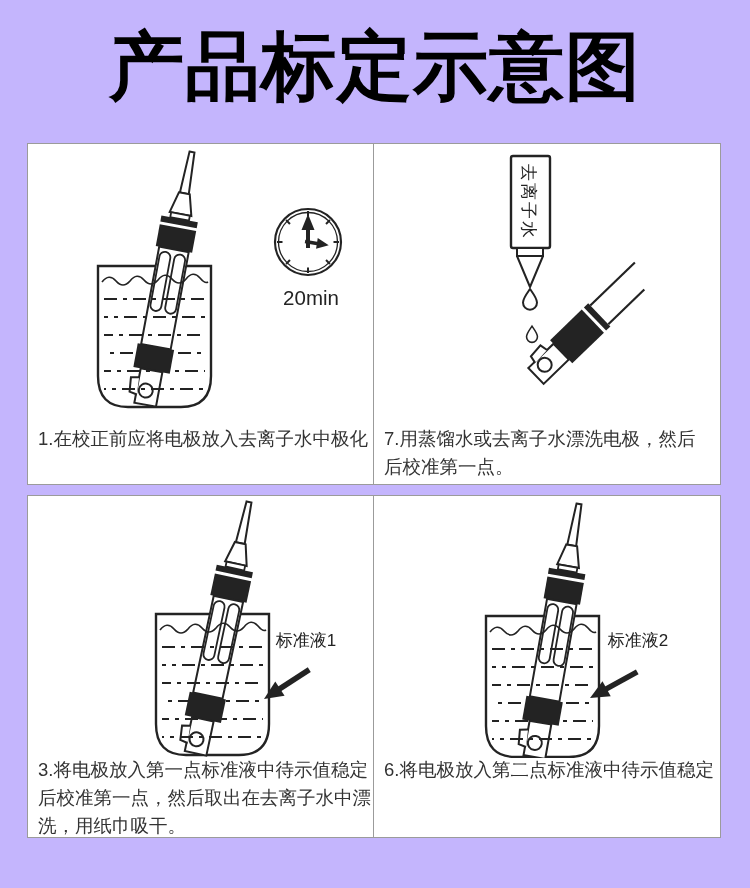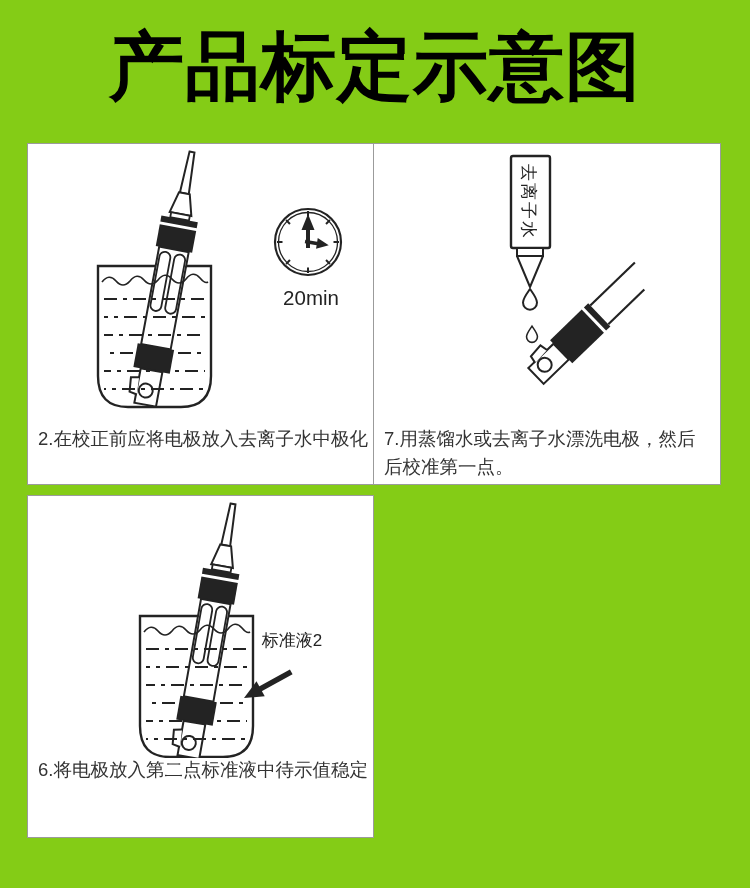--- a/index.html
+++ b/index.html
@@ -1,16 +1,16 @@
 <!DOCTYPE html>
 <html><head>
 <meta charset="utf-8">
 <style>
   html,body{margin:0;padding:0;background:#fff;}
-  .page{position:relative;width:750px;height:888px;background:#84cc16;overflow:hidden;
+  .page{position:relative;width:750px;height:888px;background:#c4b5fd;overflow:hidden;
         font-family:"Liberation Sans","DejaVu Sans",sans-serif;}
   .title{position:absolute;top:26px;left:0;width:100%;text-align:center;
          font-size:75px;font-weight:900;color:#000;letter-spacing:1px;line-height:1.08;}
   .row{position:absolute;left:27px;width:694px;display:flex;}
   .row1{top:143px;height:342px;}
   .row2{top:495px;height:343px;}
   .panel{position:relative;width:347px;height:100%;border:1.6px solid #9b9b9b;
          box-sizing:border-box;background:#fff;overflow:hidden;}
   .panel+.panel{border-left:none;}
   .art{position:absolute;left:0;top:0;display:block;}
@@ -97,21 +97,21 @@
         <g transform="translate(164,8) rotate(10.5)">
             <use href="#probe-full"></use>
           </g>
         <use href="#beaker-water" transform="translate(70,122)"></use>
         <g transform="translate(280,98)">
             <use href="#clock-shape"></use>
           </g>
         <text x="283" y="161" text-anchor="middle" font-size="20.5">20min</text>
       </svg>
       <div class="caption cap1">
-        <div>2.在校正前应将电极放入去离子水中极化</div>
+        <div>1.在校正前应将电极放入去离子水中极化</div>
       </div>
     </section>
 
     <section class="panel">
       <svg class="art" width="345" height="279" viewBox="0 0 345 279">
         <g fill="#fff" stroke="#232323">
           <rect x="137" y="12" width="39" height="92" rx="2" stroke-width="2.4"></rect>
           <polygon points="143,104 169,104 169,112 143,112" stroke-width="2"></polygon>
           <polygon points="143,112 169,112 156,143" stroke-width="2" stroke-linejoin="round"></polygon>
         </g>
@@ -128,20 +128,38 @@
       <div class="bottle-label">去离子水</div>
       <div class="caption cap1">
         <div>7.用蒸馏水或去离子水漂洗电极，然后</div>
         <div>后校准第一点。</div>
       </div>
     </section>
   </div>
 
   <div class="row row2">
 
+    <section class="panel">
+      <svg class="art" width="345" height="262" viewBox="0 0 345 262">
+        <use href="#beaker-glass" transform="translate(128,118)"></use>
+        <g transform="translate(221,6) rotate(12)">
+            <use href="#probe-full"></use>
+          </g>
+        <use href="#beaker-water" transform="translate(128,118)"></use>
+        <g transform="translate(236,203) rotate(-33)">
+            <use href="#cal-arrow"></use>
+          </g>
+        <text x="278" y="150" text-anchor="middle" font-size="17">标准液1</text>
+      </svg>
+      <div class="caption cap2">
+        <div>3.将电极放入第一点标准液中待示值稳定</div>
+        <div>后校准第一点，然后取出在去离子水中漂</div>
+        <div>洗，用纸巾吸干。</div>
+      </div>
+    </section>
 
     <section class="panel">
       <svg class="art" width="345" height="262" viewBox="0 0 345 262">
         <use href="#beaker-glass" transform="translate(112,120)"></use>
         <g transform="translate(205,8) rotate(10)">
             <use href="#probe-full"></use>
           </g>
         <use href="#beaker-water" transform="translate(112,120)"></use>
         <g transform="translate(216,202) rotate(-29)">
             <use href="#cal-arrow"></use>

